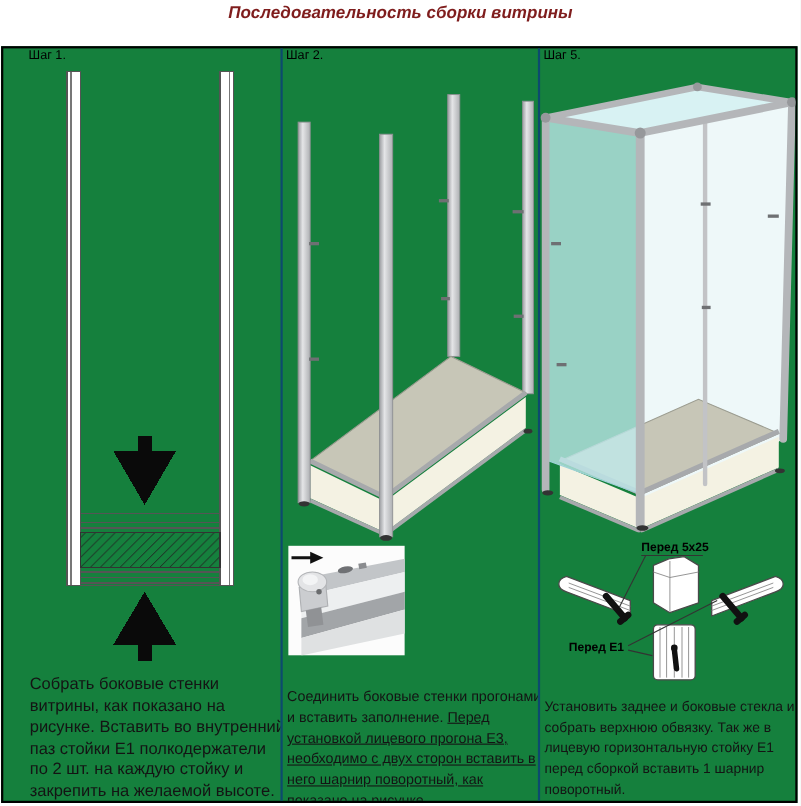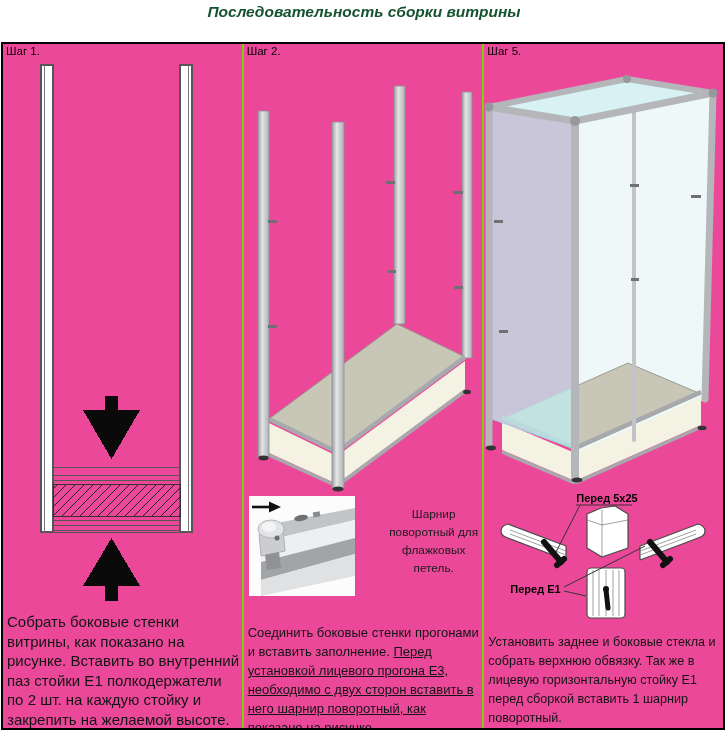--- a/index.html
+++ b/index.html
@@ -1,23 +1,23 @@
 <!DOCTYPE html>
 <html><head>
 <meta charset="utf-8">
 <style>
   html,body{margin:0;padding:0;background:#fff;}
   body{width:728px;height:733px;position:relative;overflow:hidden;
        font-family:"Liberation Sans",sans-serif;color:#111;}
   .title{position:absolute;top:3px;left:0;width:728px;text-align:center;
-         font-size:15.5px;font-weight:bold;font-style:italic;color:#14532d;}
+         font-size:15.5px;font-weight:bold;font-style:italic;color:#7f1d1d;}
   .grid{position:absolute;left:1px;top:42px;width:724px;height:688px;
-        border:2px solid #000;box-sizing:border-box;display:flex;background:#ec4899;}
+        border:2px solid #000;box-sizing:border-box;display:flex;background:#15803d;padding-left:20px;}
   .cell{flex:1 1 0;position:relative;overflow:hidden;}
-  .cell + .cell{border-left:2px solid #84cc16;}
+  .cell + .cell{border-left:2px solid #0c4a6e;}
   .step-label{position:absolute;top:1px;left:3px;font-size:11.5px;color:#000;}
   .diagram{position:absolute;left:0;top:0;}
   .instr{position:absolute;color:#141414;}
   .instr.c1{left:4px;top:568px;width:235px;font-size:15px;line-height:19.5px;}
   .instr.c2{left:4px;top:579px;width:234px;font-size:13px;line-height:19px;}
   .instr.c3{left:4px;top:589px;width:232px;font-size:12.6px;line-height:19px;}
   .ul{text-decoration:underline;}
   .caption{position:absolute;left:141px;top:461px;width:98px;text-align:center;
            font-size:11.8px;line-height:18px;color:#1a1a1a;}
   .dlabel{position:absolute;font-size:11px;font-weight:bold;color:#000;white-space:nowrap;}
@@ -139,21 +139,20 @@
         <circle cx="28" cy="42" r="2.5" fill="#6a6c6e"></circle>
         <polygon points="16,59 30,56 32,72 18,74" fill="#909295"></polygon>
       </g>
 
       <g>
         <line x1="3" y1="11" x2="21" y2="11" stroke="#111" stroke-width="2.6"></line>
         <polygon points="20,5.5 32,11 20,16.5" fill="#111"></polygon>
       </g>
     </svg>
 
-    <div class="caption">Шарнир поворотный для флажковых петель.</div>
 
     <div class="instr c2"><span>Соединить боковые стенки прогонами и вставить заполнение.  </span><span class="ul">Перед установкой лицевого прогона Е3, необходимо с двух сторон вставить в него шарнир поворотный, как показано на рисунке.</span></div>
   </div>
 
   <div class="cell">
     <div class="step-label">Шаг 5.</div>
 
     <svg class="diagram" width="238" height="440" viewBox="0 0 238 440">
 
       <polygon points="91,77 229,49 221,355 91,430" fill="#eef8f9"></polygon>

